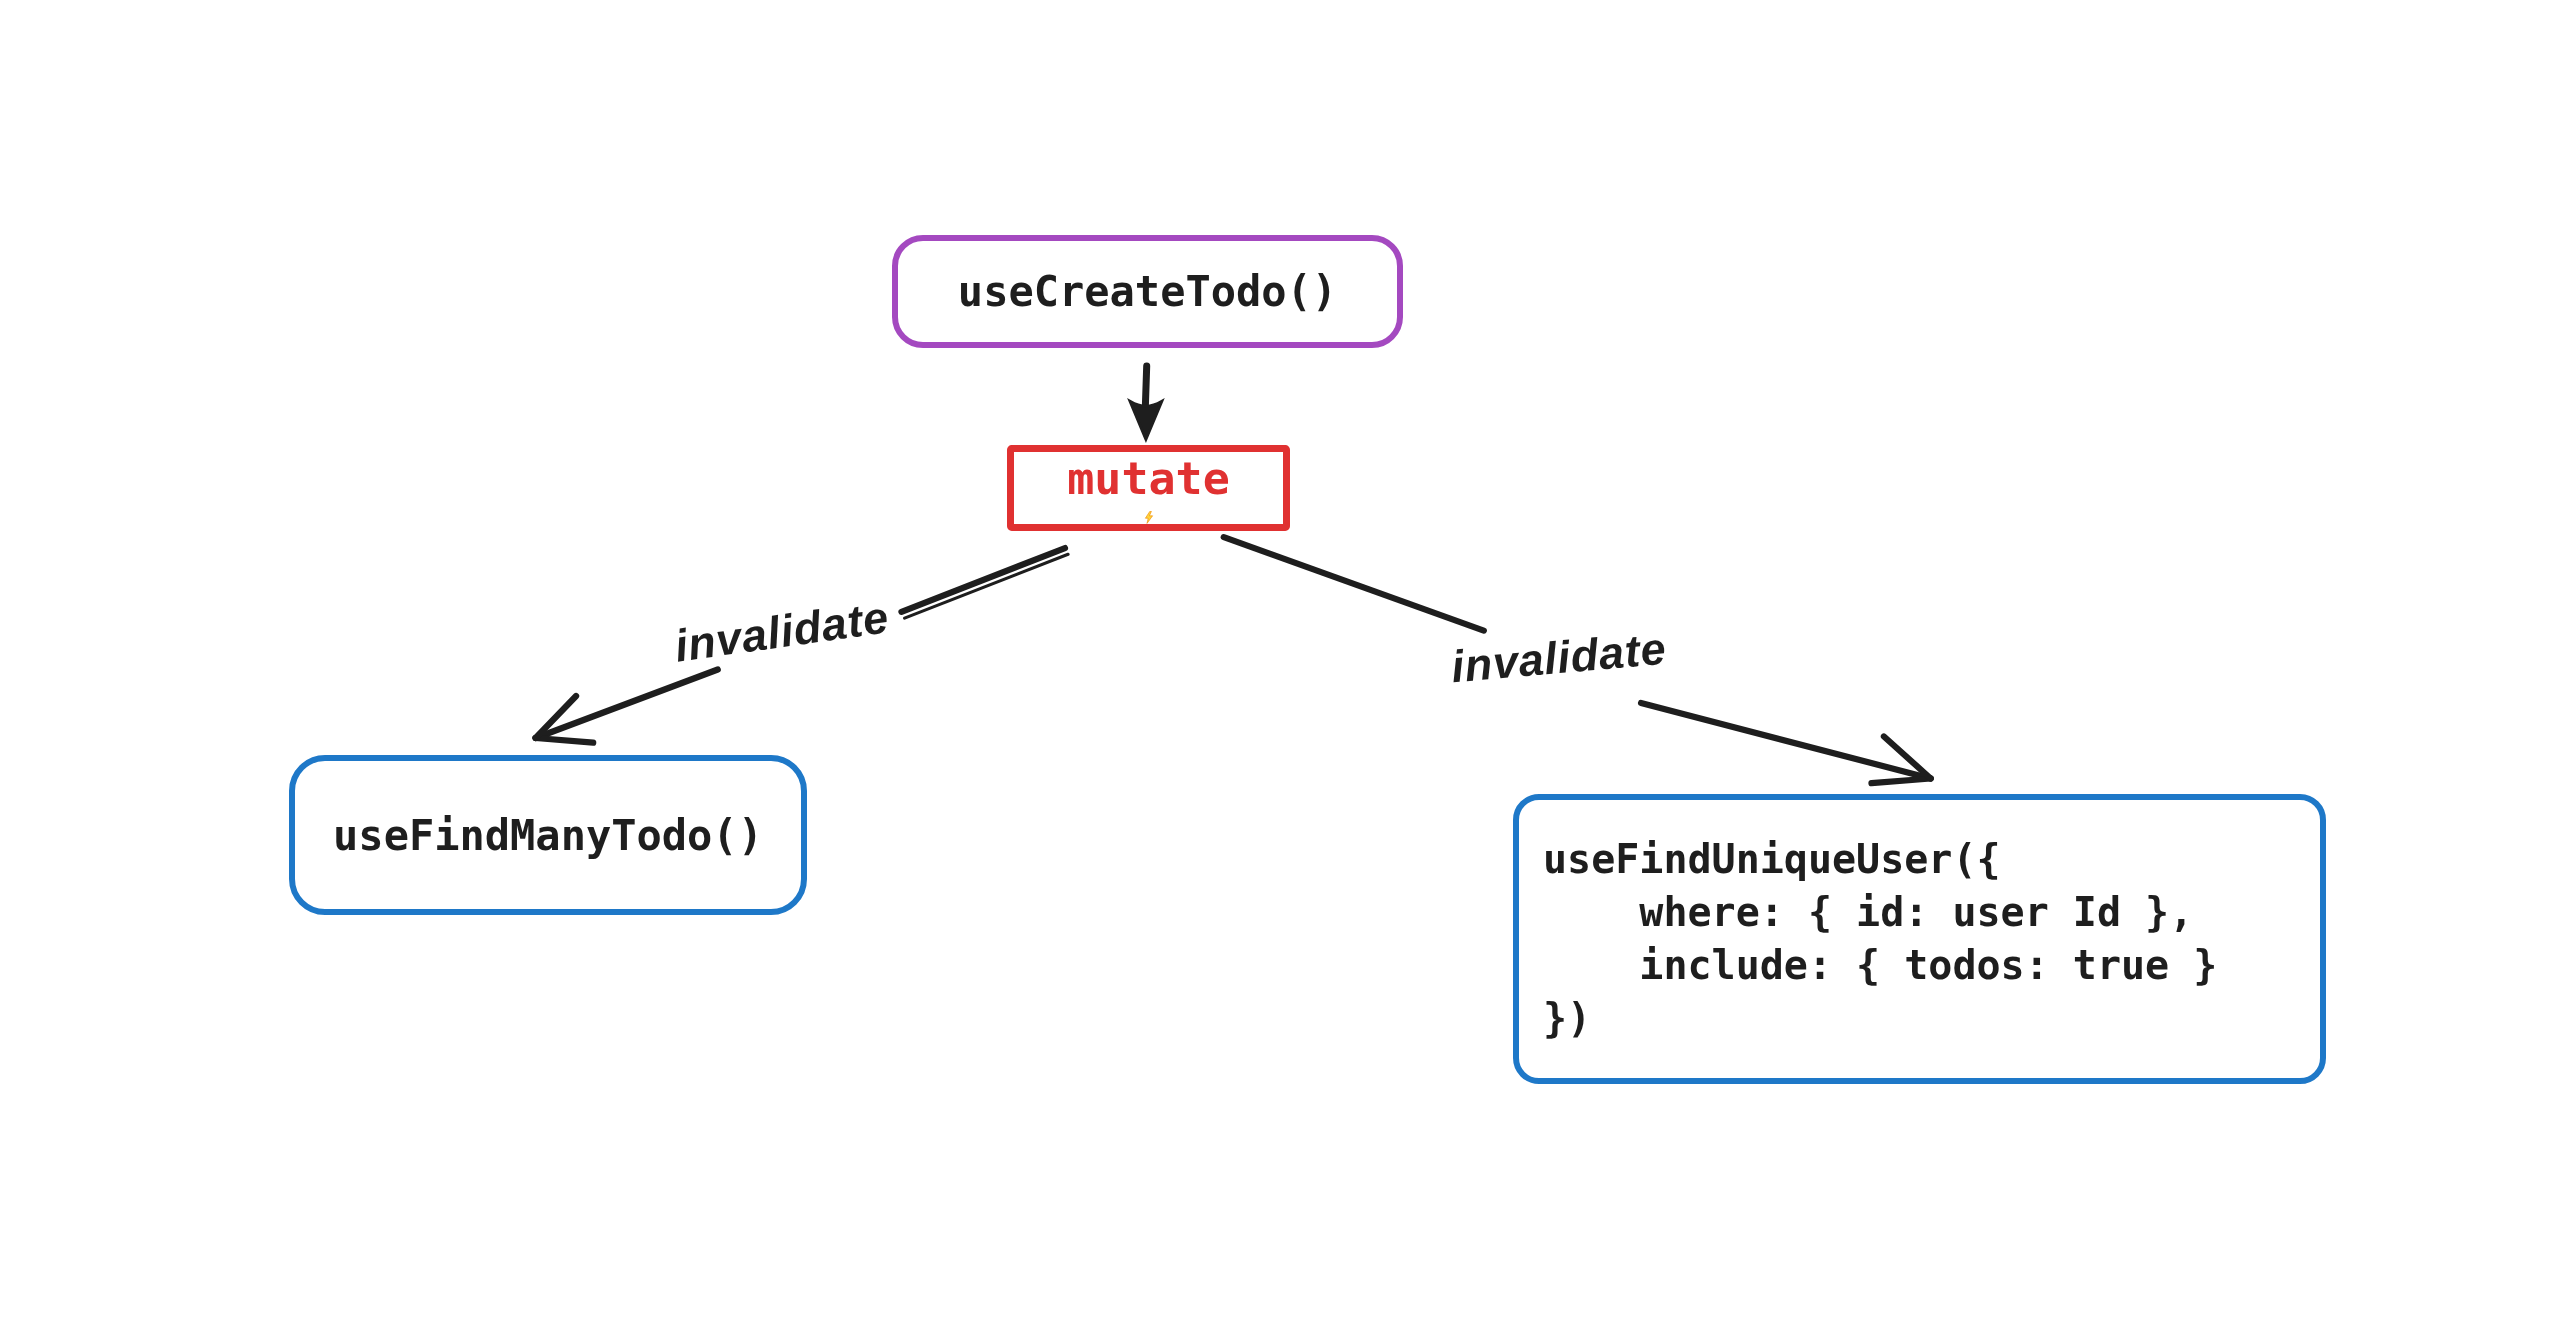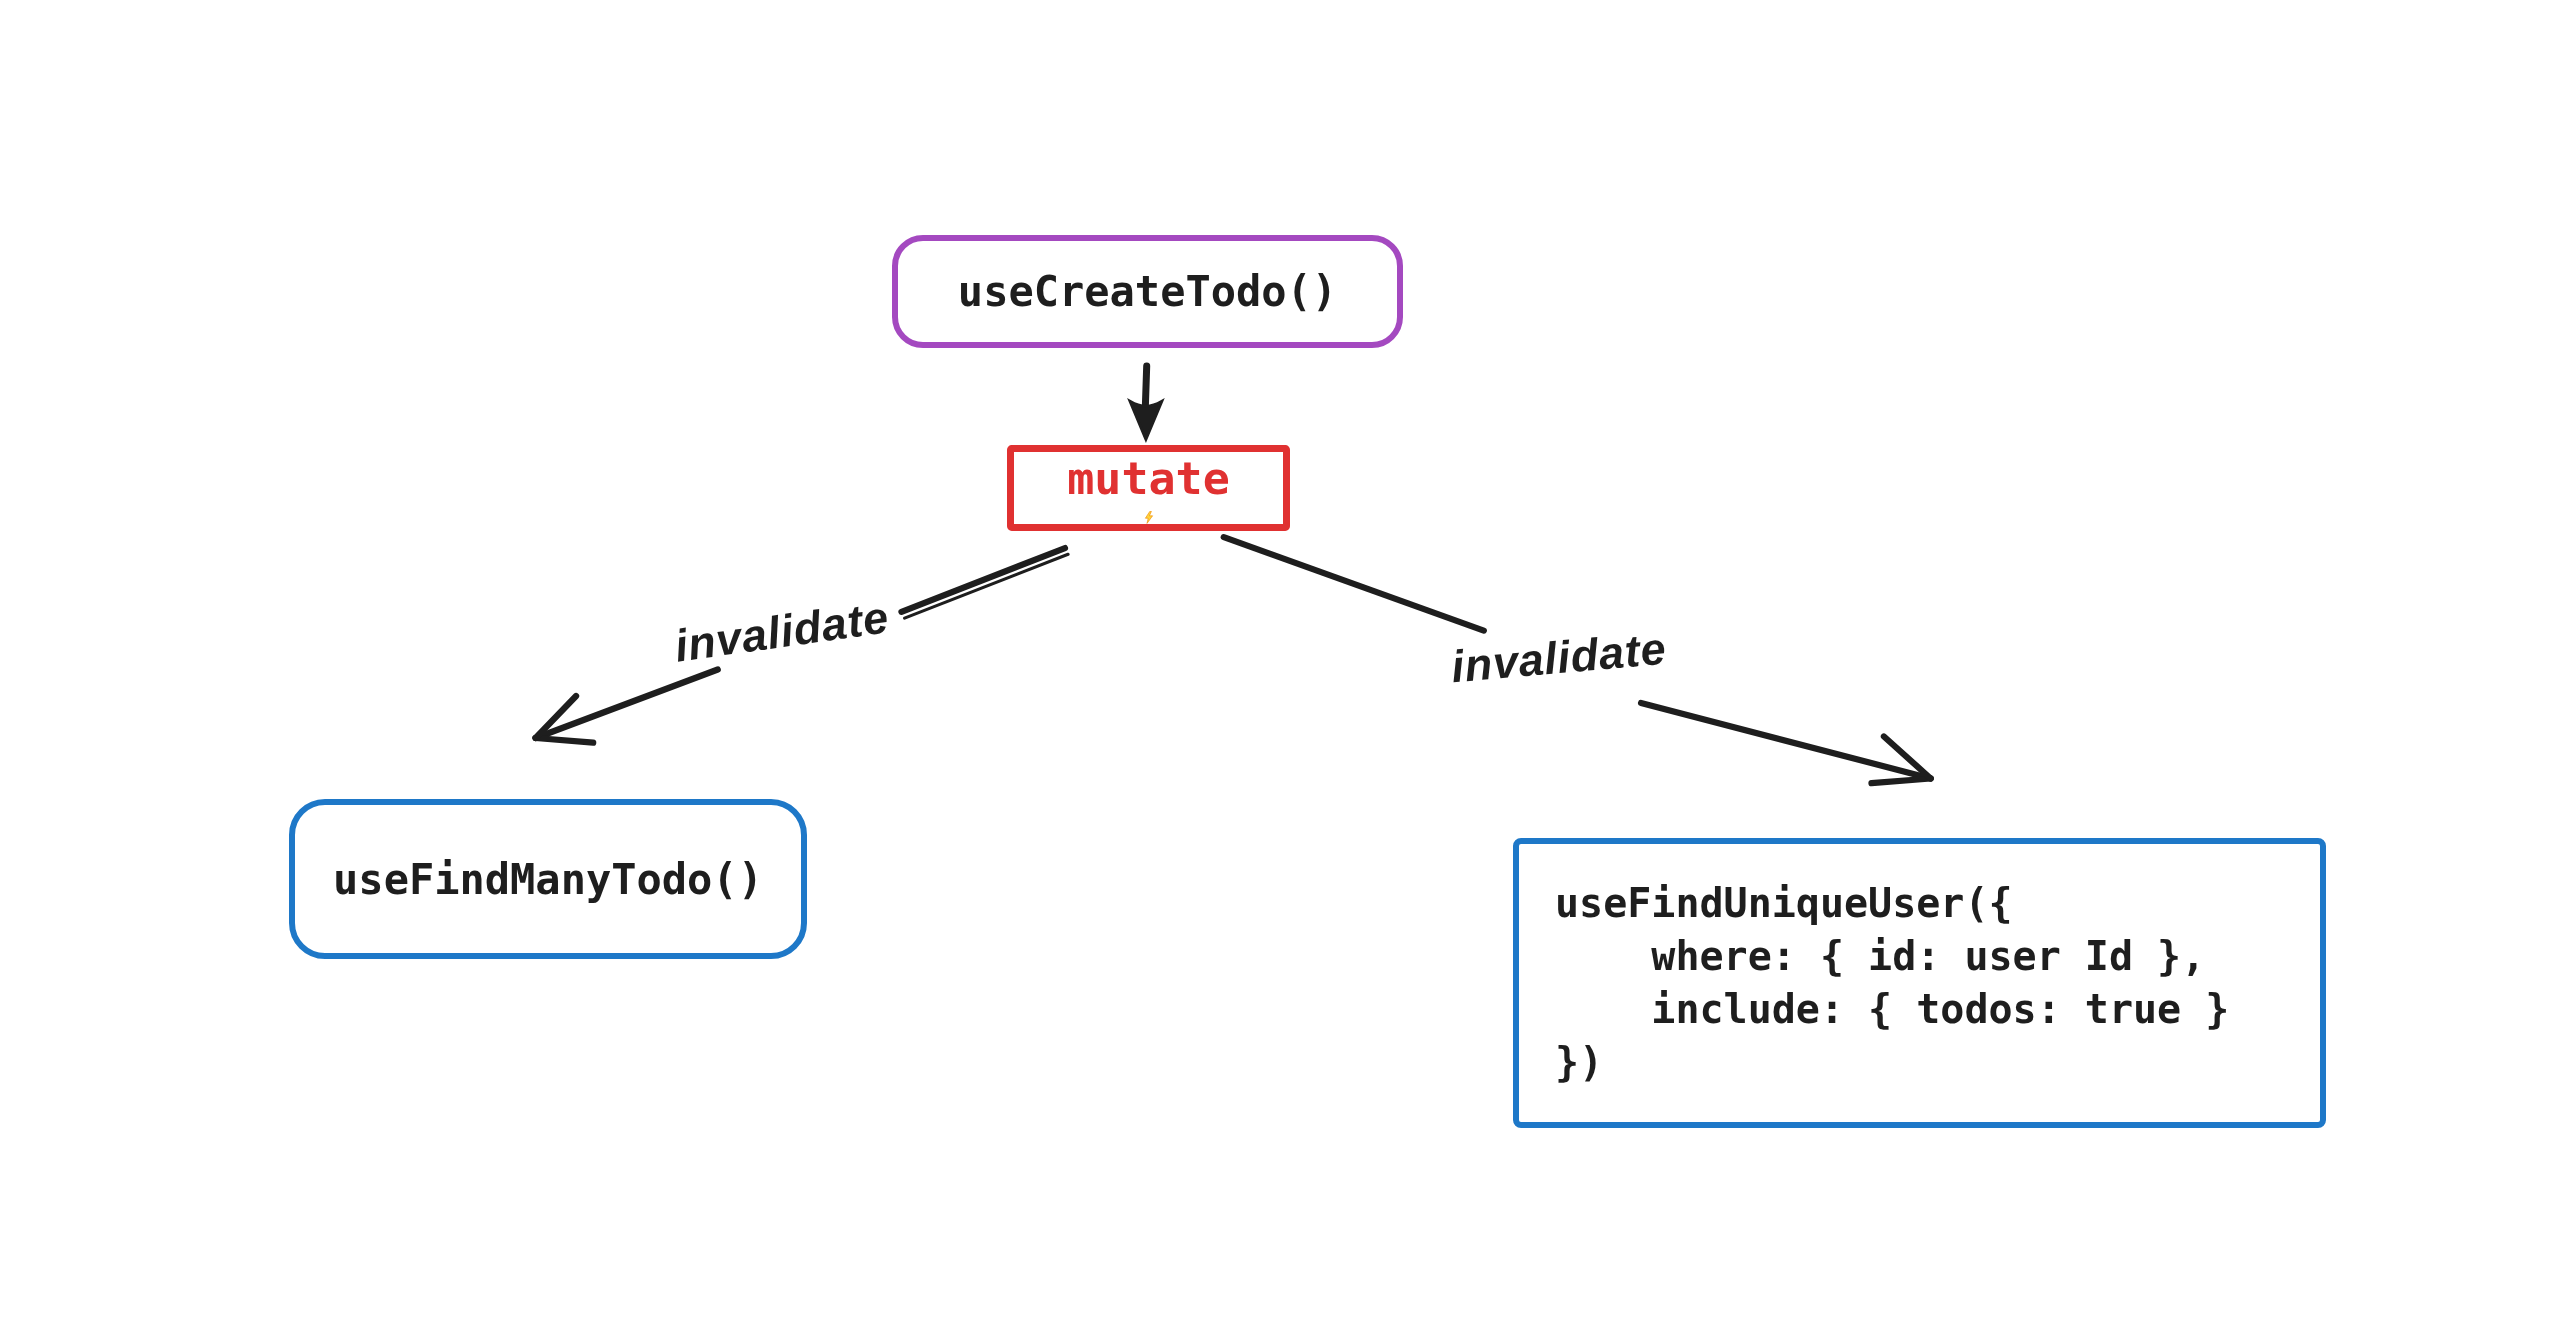--- a/index.html
+++ b/index.html
@@ -52,38 +52,37 @@
     font-size: 45px;
   }
   .bolt-icon {
     width: 34px; height: 47px;
     display: inline-block;
     margin-left: 1.6px;
   }
   
   .blue-node {
     border: 6.2px solid #1e78c8;
-    margin-top: 44px;
   }
   #node-find-many-todo {
     left: 289px; top: 755px;
     width: 518px; height: 160px;
     border-radius: 36px;
   }
   #node-find-many-user {
     left: 842px; top: 958px;
     width: 521px; height: 153px;
     border-radius: 36px;
   }
   #node-find-unique-user {
     left: 1513px; top: 794px;
     width: 813px; height: 290px;
-    border-radius: 8px;
+    border-radius: 26px;
     justify-content: flex-start;
-    padding-left: 36px;
+    padding-left: 24px;
   }
   .code-block {
     display: flex;
     flex-direction: column;
   }
   .code-line {
     font-family: "DejaVu Sans Mono", "Liberation Mono", monospace;
     font-weight: bold;
     font-size: 40px;
     line-height: 53px;

